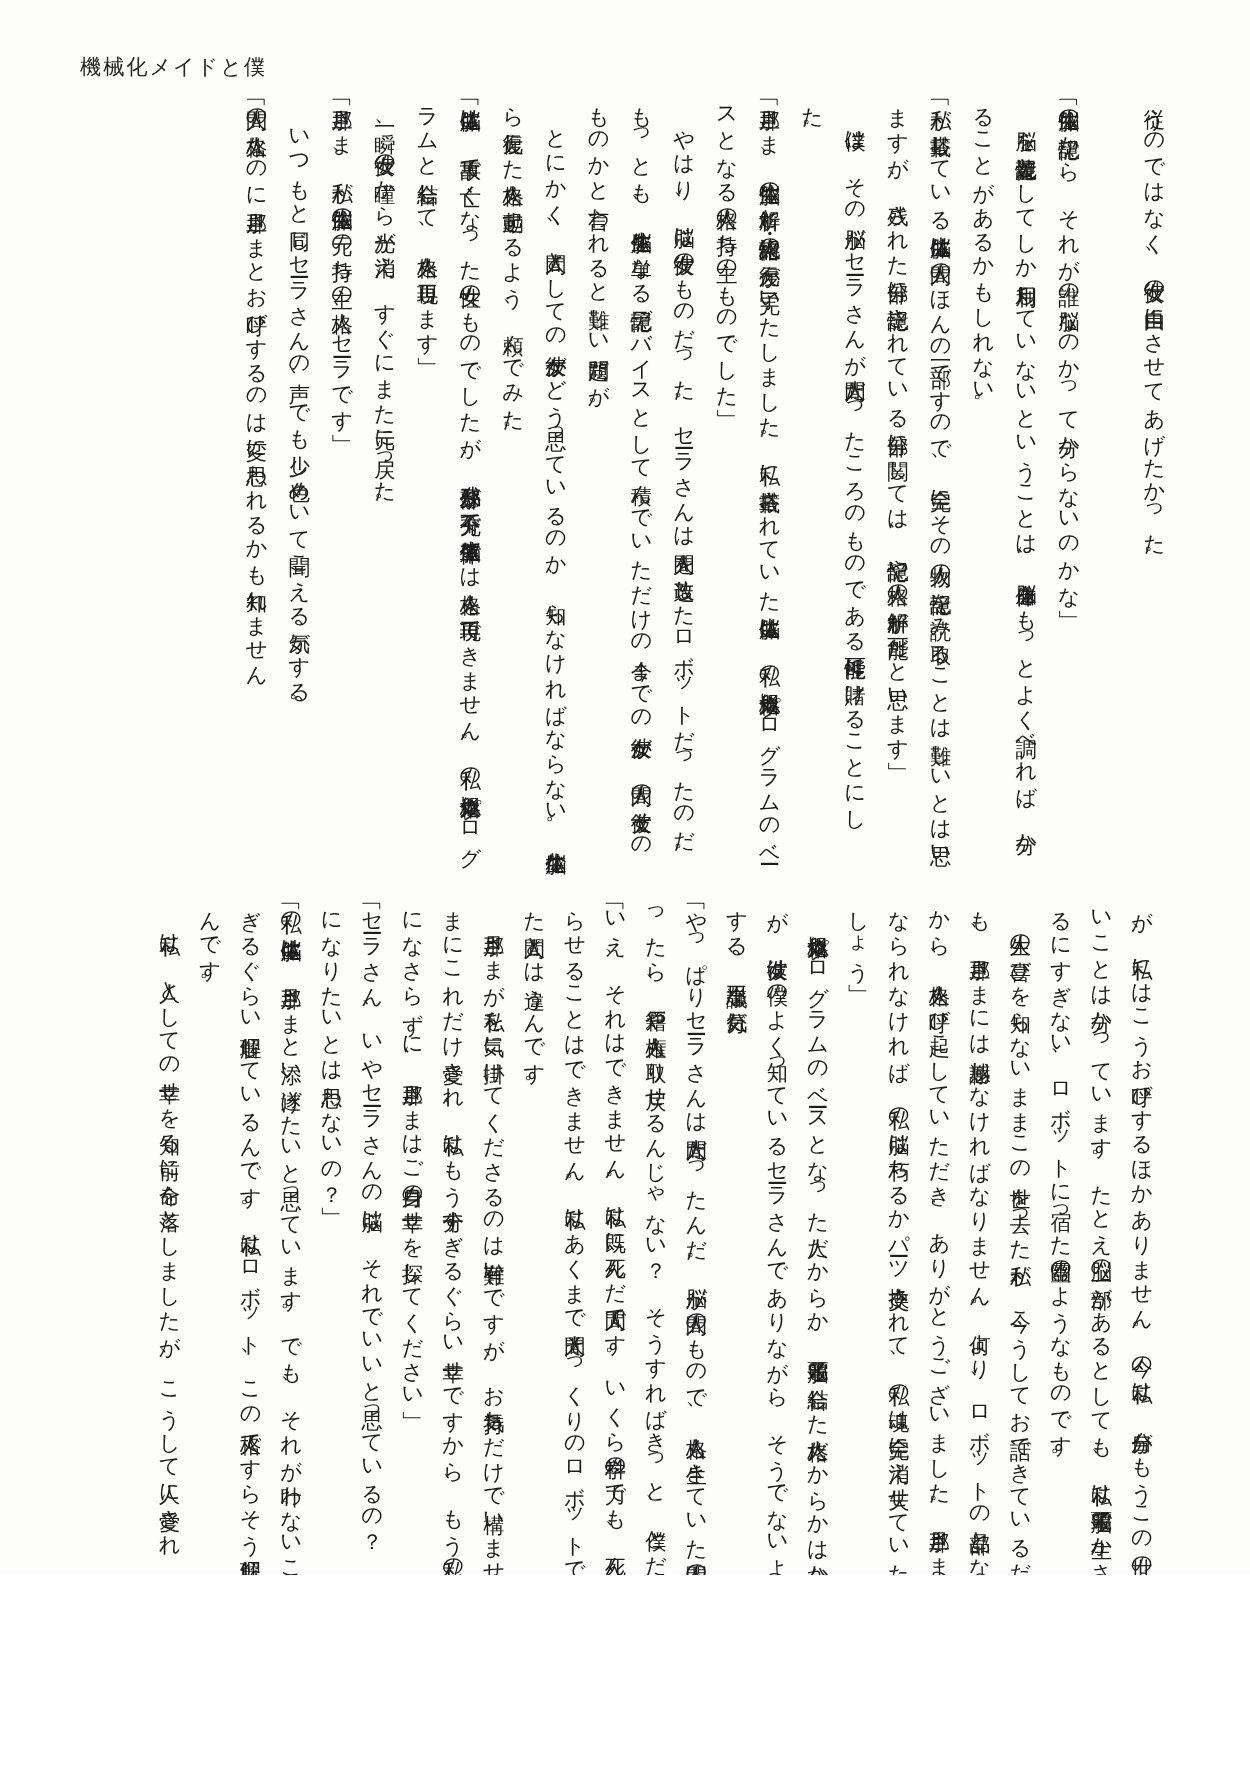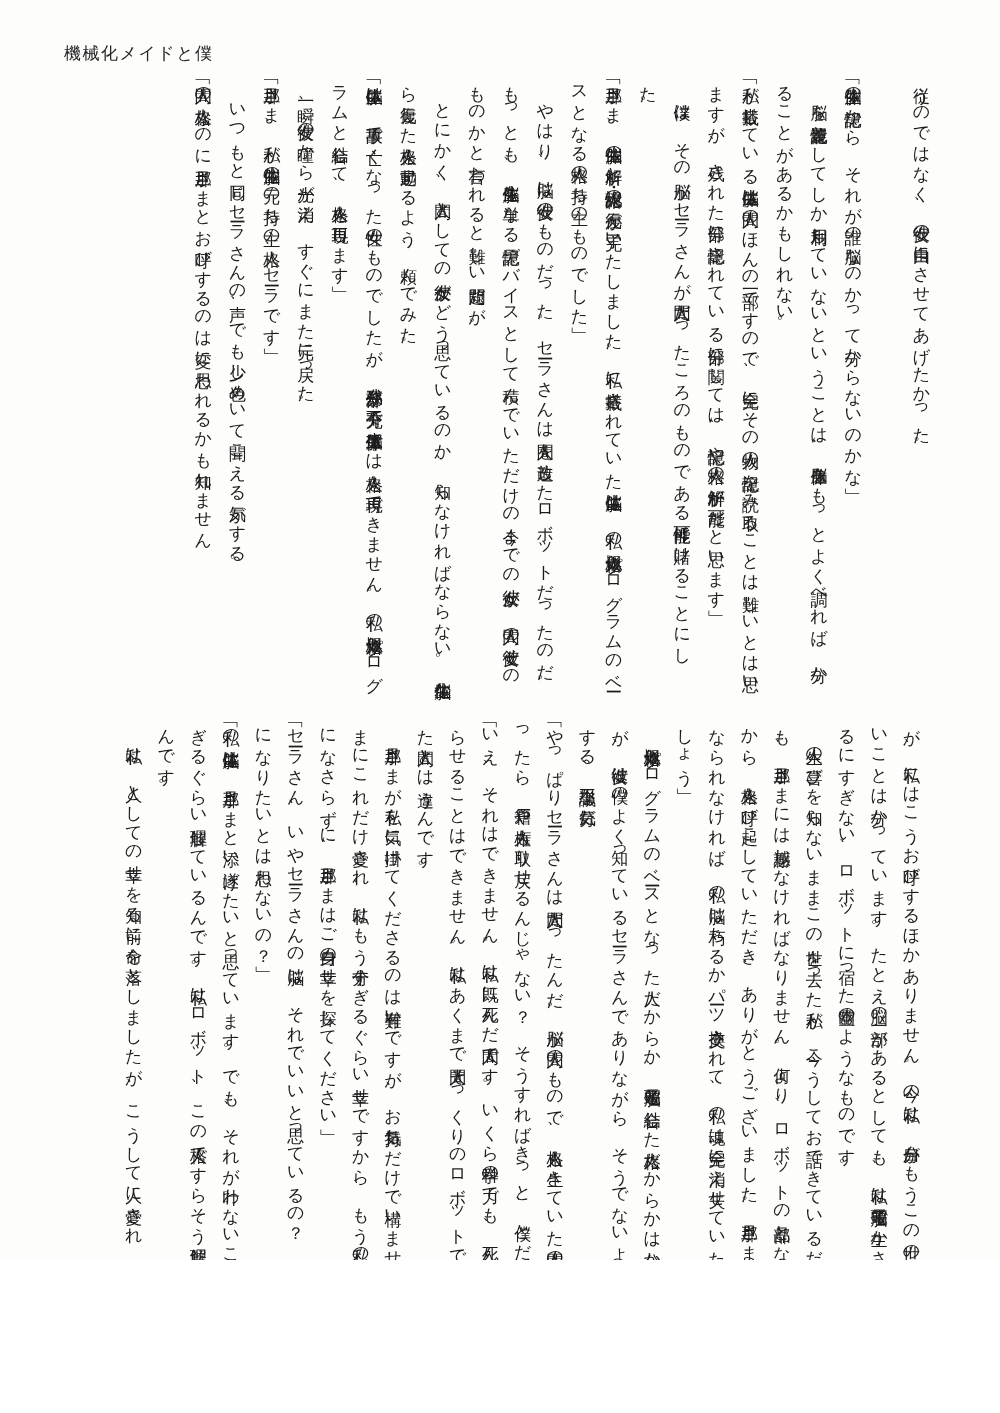--- a/index.html
+++ b/index.html
@@ -6,21 +6,21 @@
     margin: 0;
     padding: 0;
     background: #ffffff;
   }
   .page {
     position: relative;
     width: 1000px;
     height: 1260px;
     background: #fdfdfc;
     overflow: hidden;
-    font-family: Liberation Serif, serif;
+    font-family: Liberation Mono, monospace;
     color: #1c1c1c;
   }
   .running-head {
     position: absolute;
     left: 64px;
     top: 42px;
     font-size: 17px;
     letter-spacing: 1.5px;
     color: #262626;
     white-space: nowrap;

